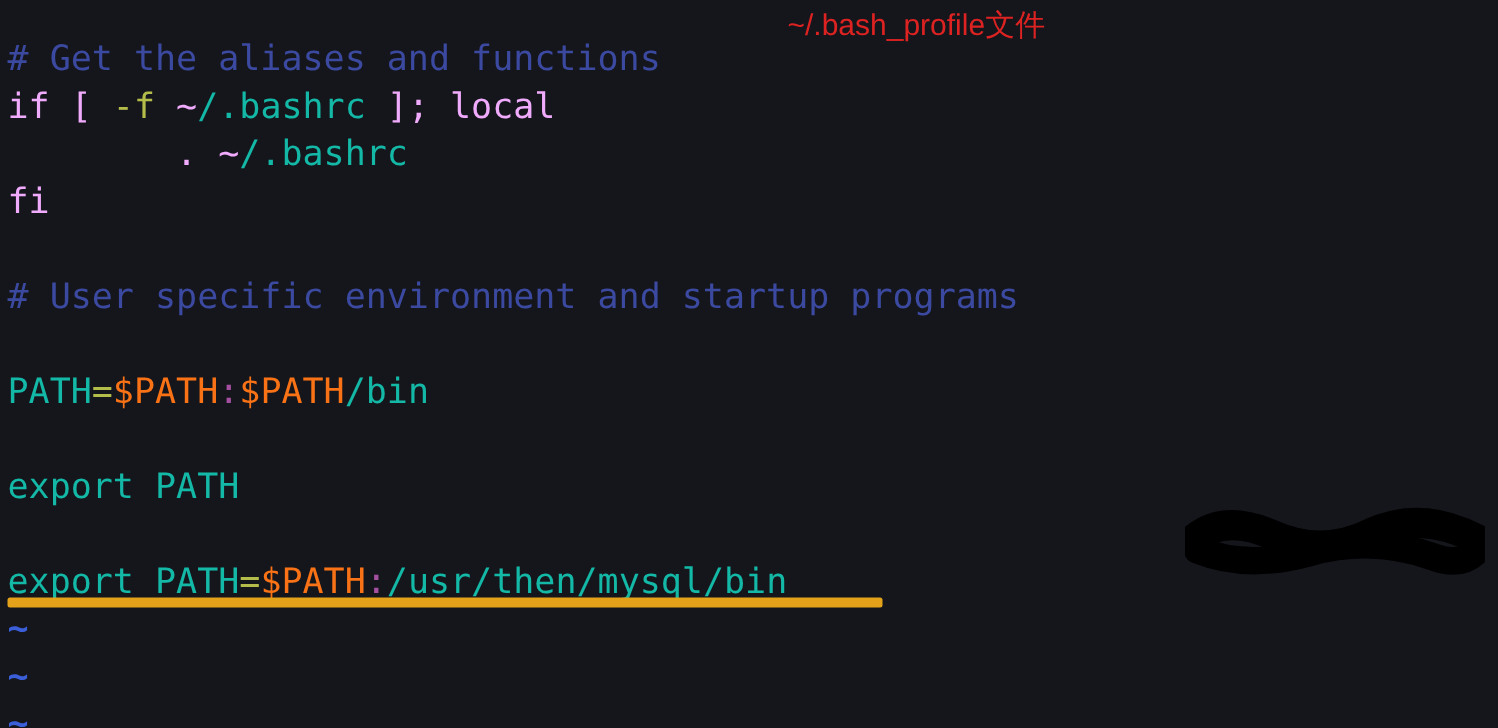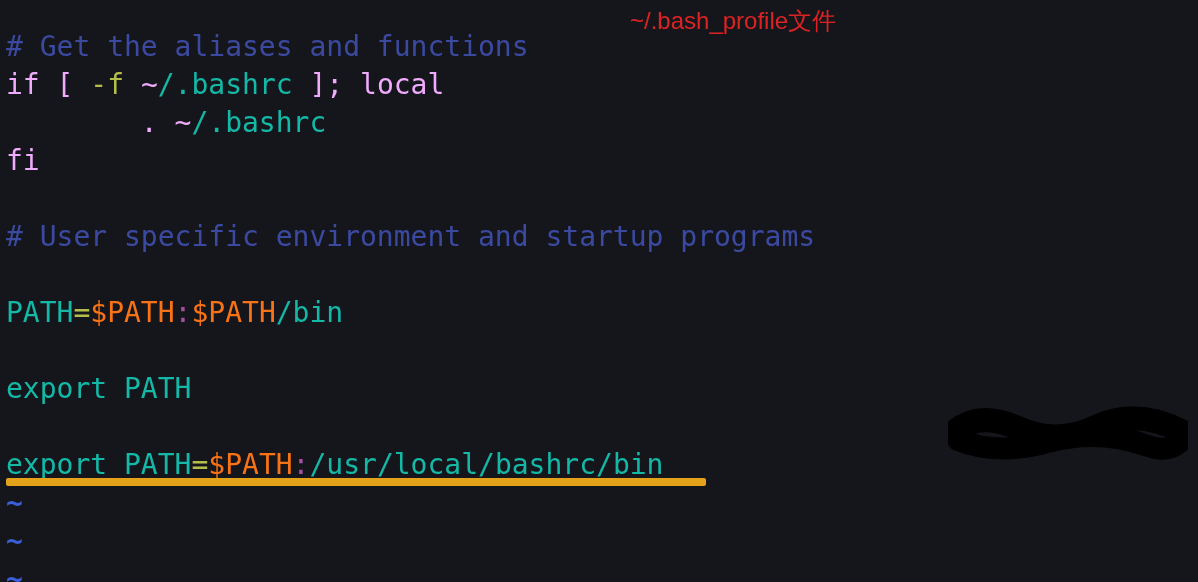--- a/index.html
+++ b/index.html
@@ -66,21 +66,21 @@
 <span class="c-keyword">if</span> <span class="c-keyword">[</span> <span class="c-test">-f</span> <span class="c-keyword">~</span><span class="c-builtin">/.bashrc</span> <span class="c-keyword">]</span><span class="c-keyword">;</span> <span class="c-keyword">local</span>
         <span class="c-keyword">.</span> <span class="c-keyword">~</span><span class="c-builtin">/.bashrc</span>
 <span class="c-keyword">fi</span>
 
 <span class="c-comment"># User specific environment and startup programs</span>
 
 <span class="c-builtin">PATH</span><span class="c-op">=</span><span class="c-var">$PATH</span><span class="c-colon">:</span><span class="c-var">$PATH</span><span class="c-builtin">/bin</span>
 
 <span class="c-builtin">export</span> <span class="c-builtin">PATH</span>
 
-<span class="c-builtin">export</span> <span class="c-builtin">PATH</span><span class="c-op">=</span><span class="c-var">$PATH</span><span class="c-colon">:</span><span class="c-builtin">/usr/local/bashrc/bin</span>
+<span class="c-builtin">export</span> <span class="c-builtin">PATH</span><span class="c-op">=</span><span class="c-var">$PATH</span><span class="c-colon">:</span><span class="c-builtin">/usr/then/mysql/bin</span>
 <span class="c-tilde">~</span>
 <span class="c-tilde">~</span>
 <span class="c-tilde">~</span></div>
 
 <div class="underline-bar"></div>
 
 <div class="scribble">
   <svg viewBox="0 0 240 70">
     <path d="M5 35 Q 30 12 70 30 Q 110 48 150 28 Q 190 10 235 34" stroke="#000" stroke-width="24" fill="none" stroke-linecap="round"></path>
     <path d="M10 42 Q 50 58 100 44 Q 150 30 200 48 Q 220 55 232 44" stroke="#000" stroke-width="22" fill="none" stroke-linecap="round"></path>

